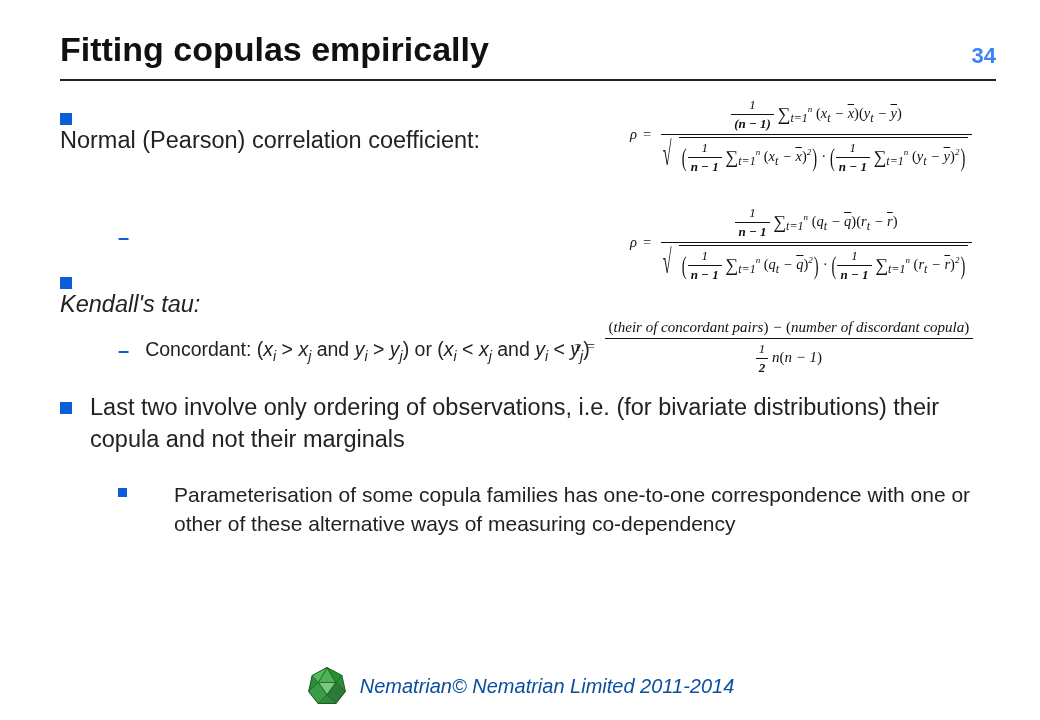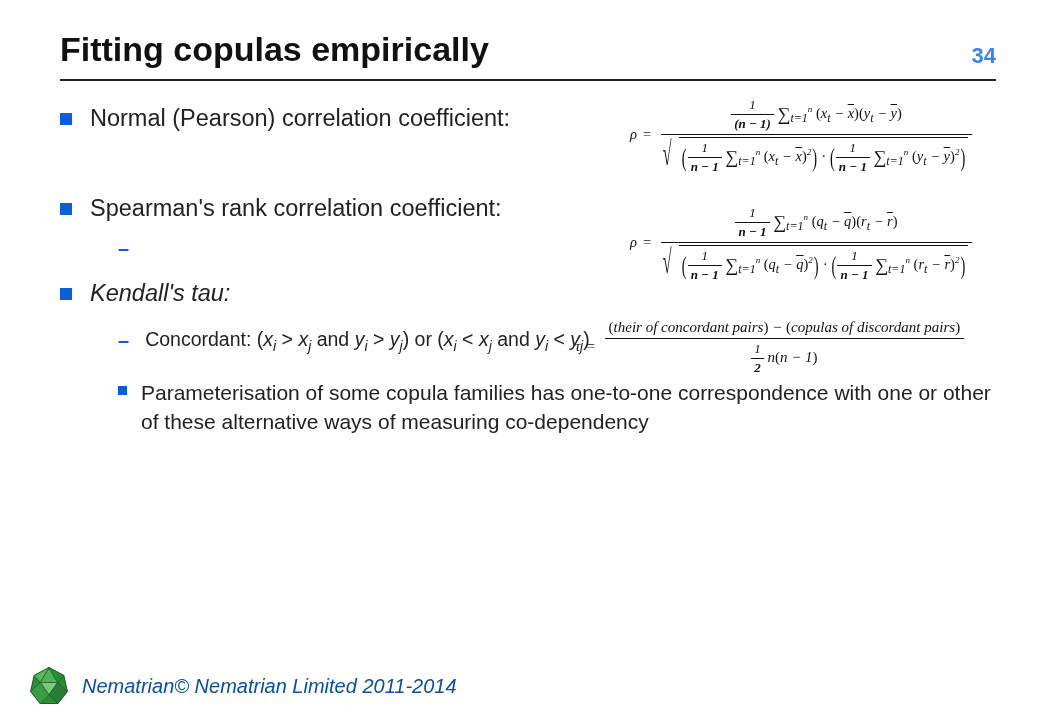--- a/index.html
+++ b/index.html
@@ -10,22 +10,22 @@
   .pagenum { font-size: 22px; font-weight: 700; color: #3b82f6; }
   .body { position: relative; }
   ul.bullets { list-style: none; }
   ul.bullets > li { display: flex; align-items: flex-start; margin-bottom: 12px; font-size: 23.5px; color: #222; line-height: 1.35; }
   .sq { width: 12px; height: 12px; background: #0b5ed7; margin-top: 10px; margin-right: 18px; flex-shrink: 0; }
   .sq-small { width: 9px; height: 9px; background: #0b5ed7; margin-top: 8px; margin-right: 14px; flex-shrink: 0; }
   ul.sub1 { list-style: none; margin: 10px 0 18px 58px; }
   ul.sub1 > li { display: flex; align-items: flex-start; font-size: 19.5px; color: #222; margin-bottom: 6px; }
   .dash { color: #0b5ed7; font-weight: 700; margin-right: 16px; font-size: 20px; line-height: 1.2; flex-shrink: 0; }
   ul.sub2 { list-style: none; margin: 4px 0 0 58px; }
-  ul.sub2 > li { display: flex; align-items: flex-start; font-size: 21px; color: #222; line-height: 1.4; }
-  .left-col { max-width: 560px; }
+  ul.sub2 > li { display: flex; align-items: flex-start; font-size: 21px; color: #222; line-height: 1.4; gap: 33px; }
+  .left-col { max-width: 560px; flex-direction: column; }
   .wide { max-width: 940px; }
   sub { font-size: 0.72em; }
   .i { font-style: italic; }
   .gap-lg { margin-top: 28px; }
   .gap-md { margin-top: 8px; font-style: italic; }
 
   
   .formula { position: absolute; font-family: "Cambria Math","Times New Roman",serif; font-style: italic; color: #111; font-size: 14.5px; }
   .formula .up { font-style: normal; }
   .frac { display: inline-block; text-align: center; vertical-align: middle; }
@@ -38,21 +38,21 @@
   .sup { font-size: 9px; vertical-align: super; font-style: italic; }
   .subs { font-size: 12px; vertical-align: sub; font-style: italic; }
   .sqrt { position: relative; display: inline-block; padding-left: 14px; }
   .sqrt::before { content: "√"; position: absolute; left: -2px; top: 50%; transform: translateY(-56%) scaleY(2.1); font-size: 16px; font-style: normal; }
   .sqrt > .rad { display: inline-block; border-top: 1px solid #111; padding: 2px 2px 0 2px; }
   .paren-l, .paren-r { font-style: normal; display: inline-block; transform: scaleY(1.8); vertical-align: -1px; padding: 0 1px; }
   .eq { padding: 0 6px; font-style: normal; }
   .bar { text-decoration: overline; }
 
   
-  .footer { position: absolute; left: 0; right: 0; bottom: 0; height: 56px; display: flex; align-items: center; justify-content: flex-start; padding: 0 28px 12px 28px; font-size: 20px; font-style: italic; color: #0b4fa0; border-top: 0; }
+  .footer { position: absolute; left: 0; right: 0; bottom: 0; height: 56px; display: flex; align-items: center; justify-content: center; padding: 0 28px 12px 28px; font-size: 20px; font-style: italic; color: #0b4fa0; border-top: 0; }
   .footer:before { content: ""; position: absolute; left: 44px; right: 44px; top: -6px; }
   .brand { display: flex; align-items: center; gap: 12px; font-weight: 500; }
   .logo { width: 42px; height: 42px; }
   .copy { font-style: italic; }
 </style>
 </head>
 <body>
 
 <div class="slide">
 
@@ -65,26 +65,20 @@
 
     <ul class="bullets">
       <li class="left-col">
         <span class="sq"></span>
         <span>Normal (Pearson) correlation coefficient:</span>
       </li>
     </ul>
 
     <div style="height:46px"></div>
 
-    <ul class="bullets">
-      <li class="left-col">
-        <span class="sq"></span>
-        <span>Spearman's rank correlation coefficient:</span>
-      </li>
-    </ul>
     <ul class="sub1">
       <li>
         <span class="dash">–</span>
       </li>
     </ul>
 
     <ul class="bullets gap-md">
       <li class="left-col">
         <span class="sq"></span>
         <span>Kendall's tau:</span>
@@ -92,20 +86,26 @@
     </ul>
     <ul class="sub1" style="margin-top:18px">
       <li>
         <span class="dash">–</span>
         <span>
           <span>Concordant: (</span><span class="i"><span>x</span><sub>i</sub></span><span> &gt; </span><span class="i"><span>x</span><sub>j</sub></span><span> and </span><span class="i"><span>y</span><sub>i</sub></span><span> &gt; </span><span class="i"><span>y</span><sub>j</sub></span><span>) or (</span><span class="i"><span>x</span><sub>i</sub></span><span> &lt; </span><span class="i"><span>x</span><sub>j</sub></span><span> and </span><span class="i"><span>y</span><sub>i</sub></span><span> &lt; </span><span class="i"><span>y</span><sub>j</sub></span><span>)</span>
         </span>
       </li>
     </ul>
 
+    <ul class="bullets gap-lg">
+      <li class="wide">
+        <span class="sq"></span>
+        <span>Last two involve only ordering of observations, i.e. (for bivariate distributions) their copula and not their marginals</span>
+      </li>
+    </ul>
 
     <ul class="sub2" style="margin-top:24px">
       <li>
         <span class="sq-small"></span>
         <span class="wide" style="max-width:870px">Parameterisation of some copula families has one-to-one correspondence with one or other of these alternative ways of measuring co-dependency</span>
       </li>
     </ul>
 
     <div class="formula" style="top:-6px; left:570px; width:400px;">
       ρ<span class="eq">=</span>
@@ -148,21 +148,21 @@
             <span class="up">(</span>r<span class="subs">t</span> − <span class="bar">r</span><span class="up">)</span><span class="sup">2</span><span class="paren-r">)</span>
           </span></span>
         </span>
       </span>
     </div>
 
     <div class="formula" style="top:216px; left:515px; width:460px; font-size:15px;">
       <span>τ</span><span class="eq">=</span>
       <span class="frac">
         <span class="num">
-          <span class="up">(</span><span>their of concordant pairs</span><span class="up">)</span> − <span class="up">(</span><span>copulas of discordant pairs</span><span class="up">)</span>
+          <span class="up">(</span><span>their of concordant pairs</span><span class="up">)</span> − <span class="up">(</span><span>number of discordant copula</span><span class="up">)</span>
         </span>
         <span class="den">
           <span class="sfrac"><span class="num">1</span><span class="den">2</span></span>
           <span>n</span><span class="up">(</span><span>n − 1</span><span class="up">)</span>
         </span>
       </span>
     </div>
 
   </div>
 

